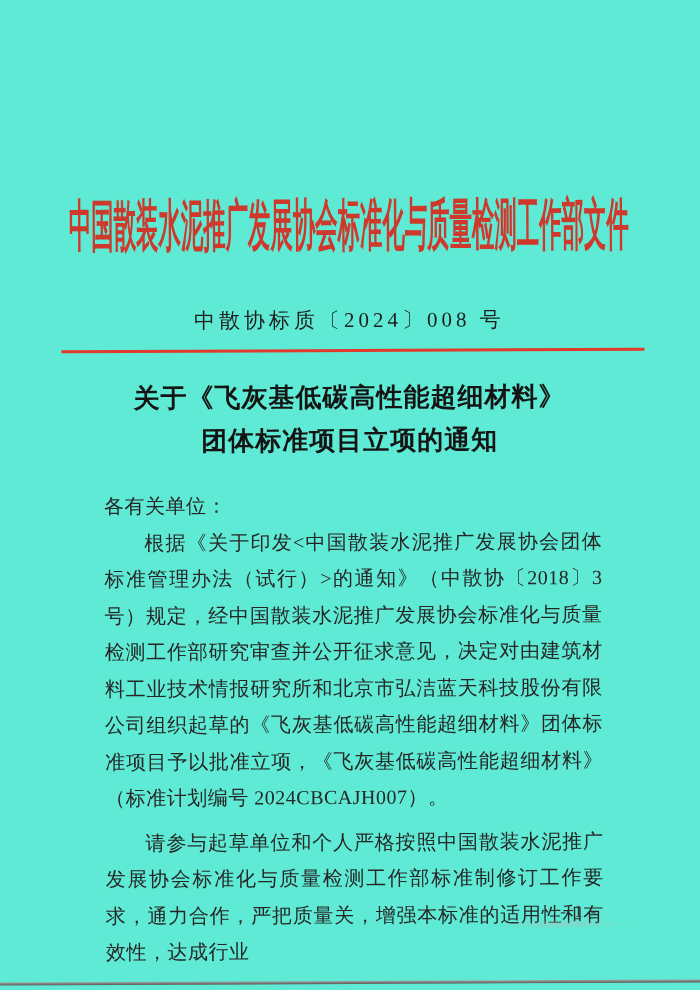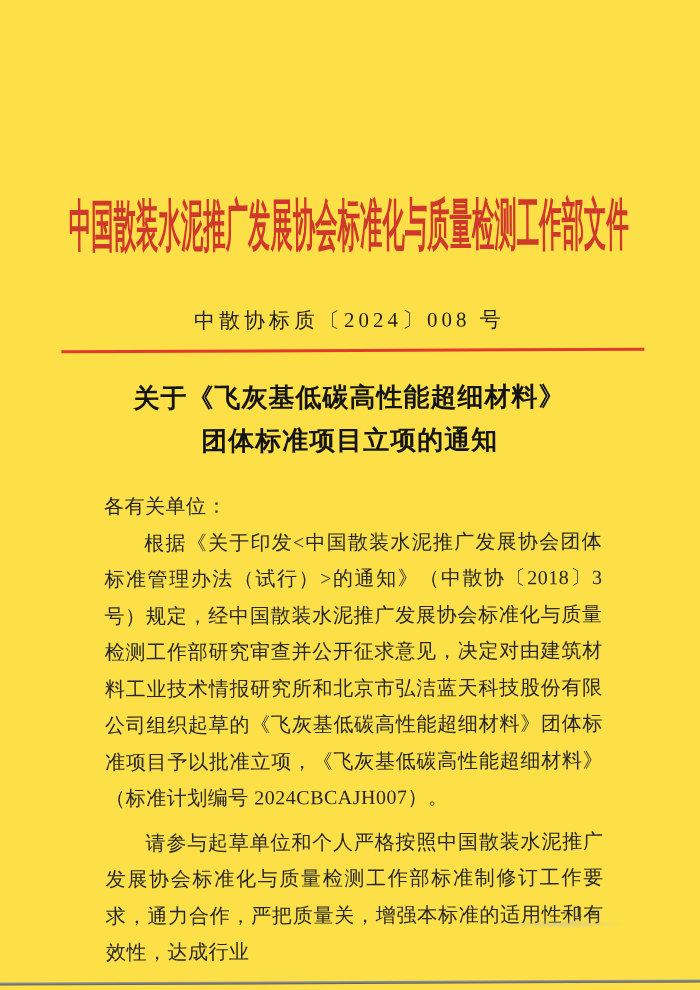--- a/index.html
+++ b/index.html
@@ -4,21 +4,21 @@
 <style>
   :root {
     --header-red: #cf382b;
     --rule-red: #e23a2c;
   }
   html, body { margin: 0; padding: 0; background: #ffffff; }
   .page {
     position: relative;
     width: 700px;
     height: 990px;
-    background: #fde047;
+    background: #5eead4;
     overflow: hidden;
     font-family: "Liberation Serif", "DejaVu Serif", serif;
   }
   .tilt {
     position: absolute;
     inset: 0;
     transform: rotate(-0.25deg);
     transform-origin: 50% 50%;
   }
   

